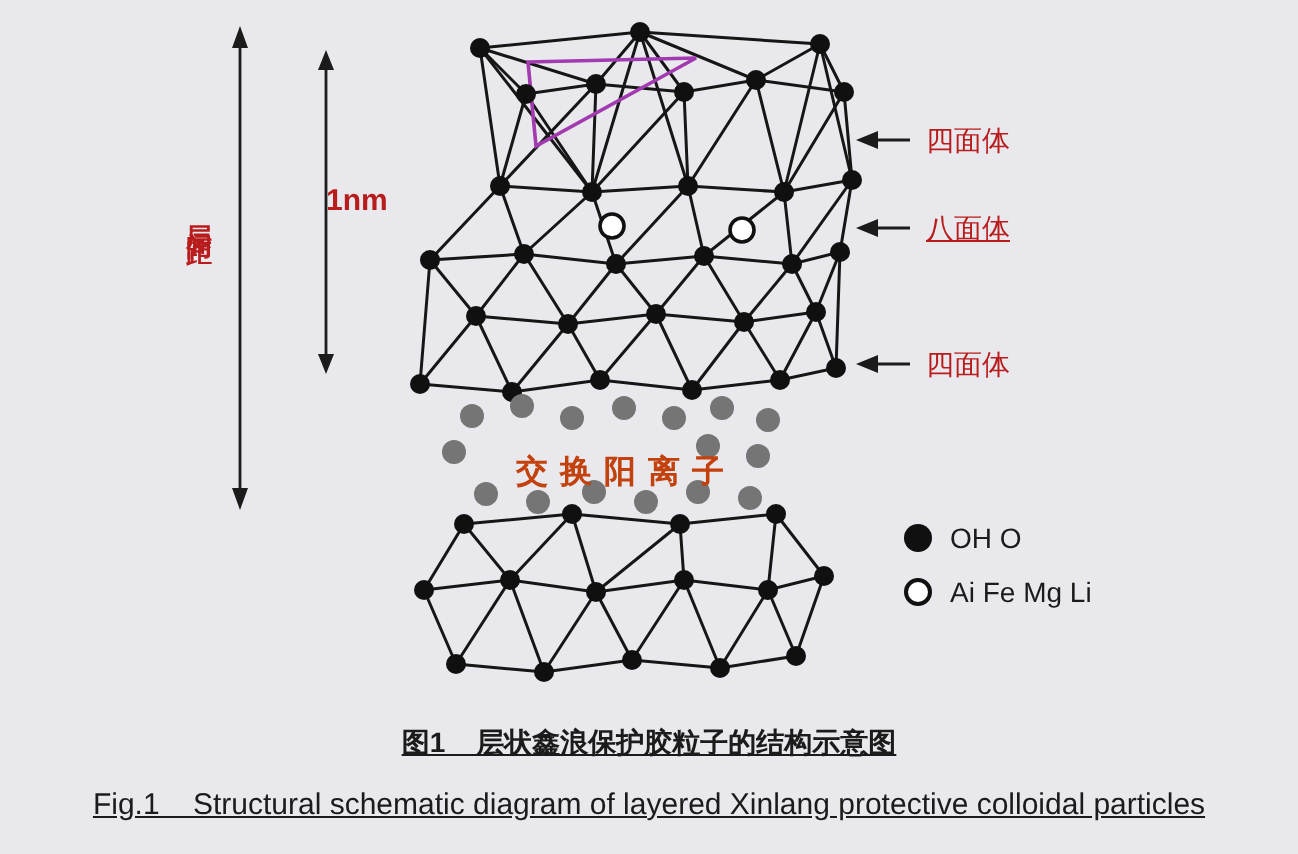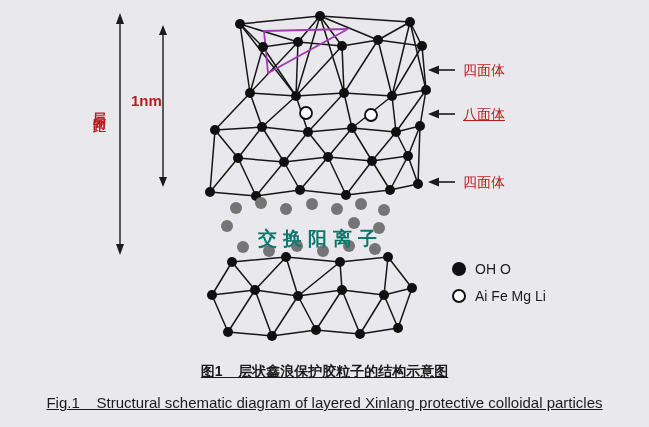--- a/index.html
+++ b/index.html
@@ -8,23 +8,23 @@
     background:#e9e9ed;overflow:hidden;
     font-family:"Liberation Sans","DejaVu Sans",sans-serif;
     color:#1b1b1b;
   }
   svg{position:absolute;left:0;top:0;}
   .lbl{position:absolute;font-size:14px;color:#b91c1c;white-space:nowrap;}
   .lbl-vertical{
     writing-mode:vertical-rl;text-orientation:upright;
     font-size:13px;letter-spacing:4px;font-weight:600;
   }
-  .lbl-1nm{font-size:15px;font-weight:600;}
+  .lbl-1nm{font-size:15px;font-weight:600;margin-left:32px;}
   .lbl-exchange{
-    font-size:19px;font-weight:700;letter-spacing:6px;color:#0f766e;
+    font-size:16px;font-weight:700;letter-spacing:6px;color:#c2410c;
   }
   .legend{position:absolute;left:452px;top:255px;}
   .legend-row{display:flex;align-items:center;height:27px;}
   .legend-sym{border-radius:50%;margin-right:9px;flex:0 0 auto;}
   .sym-open{width:10px;height:10px;border:2px solid #101010;background:#ffffff;}
   .sym-filled{width:14px;height:14px;background:#101010;}
   .sym-gray{width:13px;height:13px;background:#757575;}
   .legend-label{font-size:14px;}
   .caption{position:absolute;left:0;width:100%;text-align:center;white-space:pre;text-decoration:underline;}
   .caption-zh{top:363px;font-size:14px;font-weight:700;}

